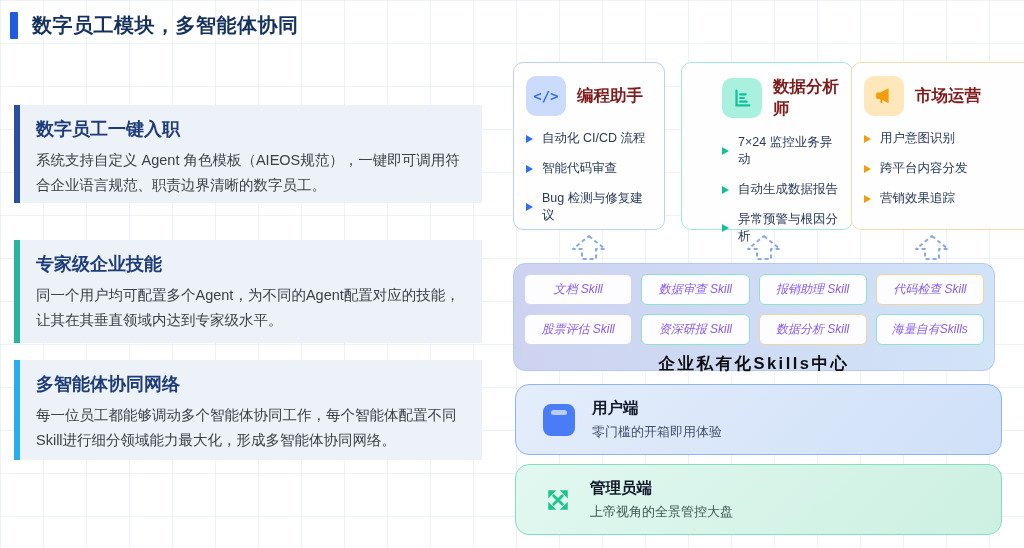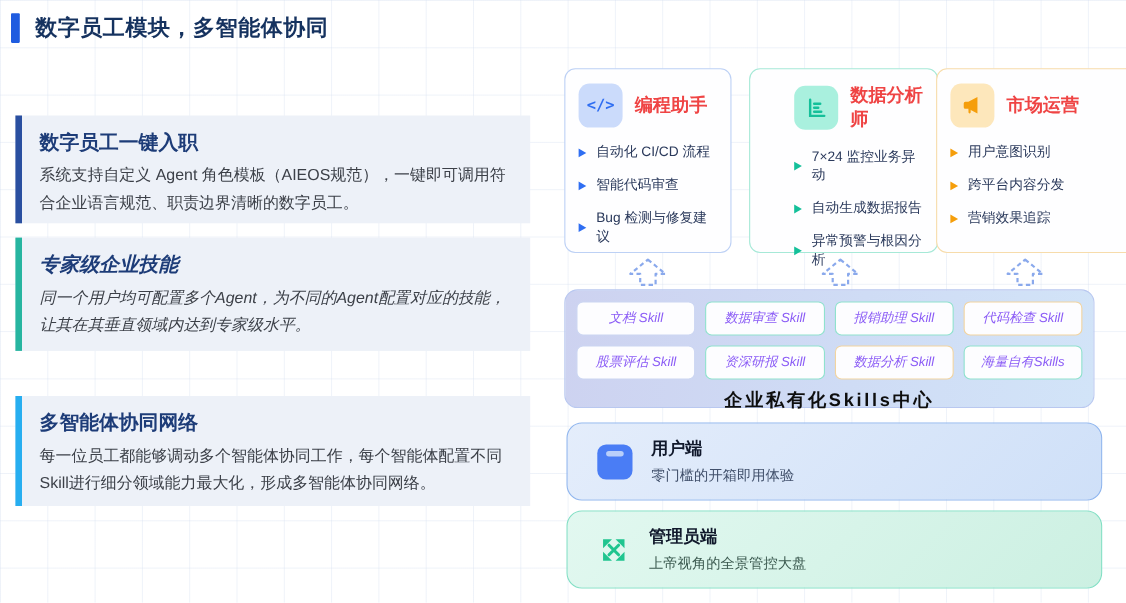--- a/index.html
+++ b/index.html
@@ -15,38 +15,38 @@
 
   
   .page-header { position:absolute; left:10px; top:12px; display:flex; align-items:center; }
   .title-accent { width:8px; height:27px; background:#1f5ce0; border-radius:1px; }
   .page-title { margin-left:14px; font-size:20px; font-weight:bold; color:#15325f; letter-spacing:.5px; }
 
   
   .feature-card { position:absolute; left:14px; width:468px; background:#edf1f8;
     border-left:6px solid #2a4fa0; padding:12px 18px 12px 16px; }
   .fc-0 { top:105px; height:98px; border-left-color:#2a4fa0; }
-  .fc-1 { top:216px; height:103px; border-left-color:#27b5a0;font-style:italic; }
+  .fc-1 { top:240px; height:103px; border-left-color:#27b5a0; }
   .fc-2 { top:360px; height:100px; border-left-color:#27aef0; }
   .feature-title { font-size:18px; font-weight:bold; color:#1d3c78; margin-bottom:7px; }
   .feature-body { font-size:14.5px; color:#3c4048; line-height:1.75; }
 
   
   .agent-card { position:absolute; top:62px; height:168px; background:#fefeff;
     border:1.5px solid #bdd1f5; border-radius:10px; padding:13px 12px 0 12px; }
   .ag-0 { left:513px; width:152px; border-color:#bdd1f5; }
   .ag-1 { left:681px; width:172px; border-color:#a6e9d7;padding-left:40px; }
   .ag-2 { left:851px; width:196px; border-color:#f7dcab; }
   .agent-head { display:flex; align-items:center; gap:11px; margin-bottom:14px; }
   .agent-icon { width:40px; height:40px; border-radius:10px; display:flex; align-items:center; justify-content:center; flex:0 0 auto; }
   .ag-0 .agent-icon { background:#cbdbfb; }
   .ag-1 .agent-icon { background:#a9f0de; }
   .ag-2 .agent-icon { background:#fde7bb; }
   .code-glyph { font-family:"DejaVu Sans Mono",monospace; font-weight:bold; font-size:14px; color:#2f6ef2; }
-  .agent-title { font-size:16.5px; font-weight:bold; color:#ef4444; }
+  .agent-title { font-size:16.5px; font-weight:bold; color:#7f1d1d; }
   .agent-list { list-style:none; }
   .agent-list li { display:flex; align-items:center; gap:9px; margin-bottom:13px; font-size:12.5px; color:#2b3a5c; }
   .tri { width:0; height:0; border-top:4.5px solid transparent; border-bottom:4.5px solid transparent; border-left:7px solid #2f6ef2; flex:0 0 auto; }
   .ag-1 .tri { border-left-color:#14c09a; }
   .ag-2 .tri { border-left-color:#f59e0b; }
 
   
   .up-arrow { position:absolute; top:233px; }
   .ua-0 { left:569px; } .ua-1 { left:744px; } .ua-2 { left:912px; }
 

